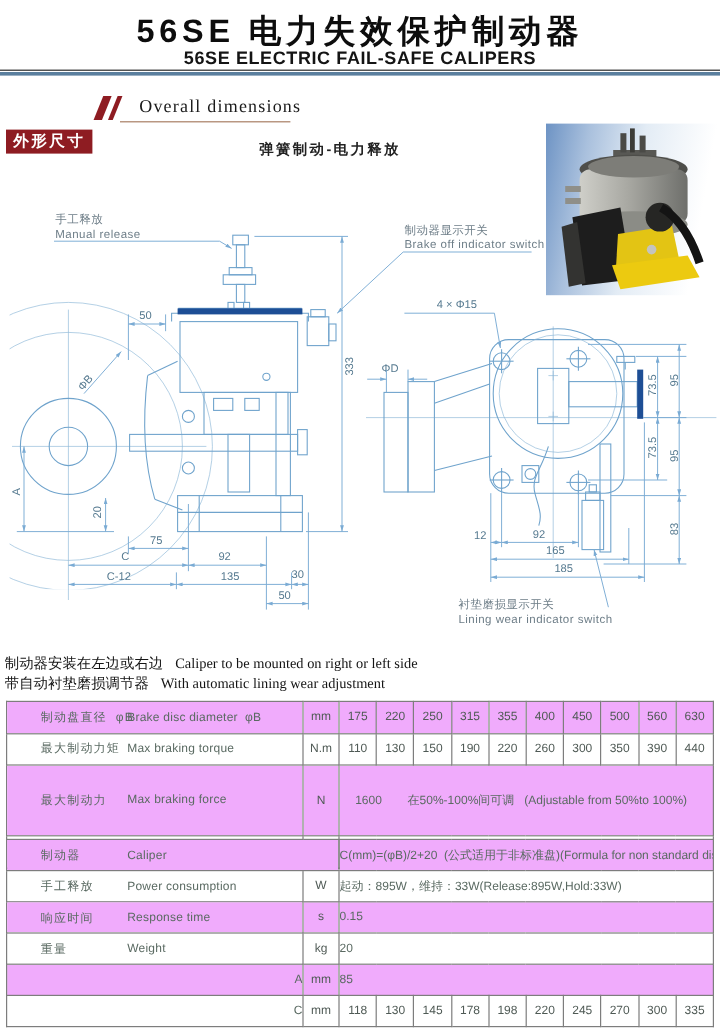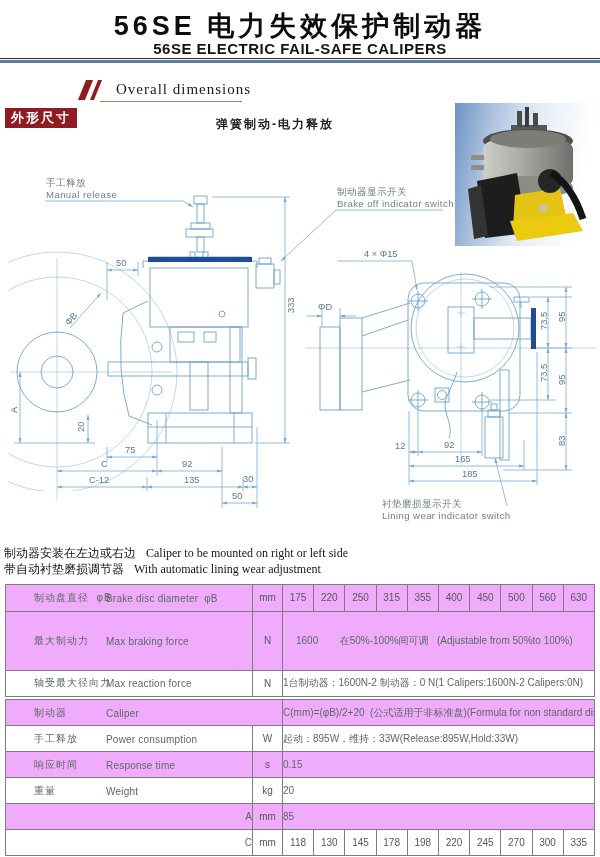--- a/index.html
+++ b/index.html
@@ -337,20 +337,34 @@
       <td class="val green">250</td>
       <td class="val green">315</td>
       <td class="val green">355</td>
       <td class="val green">400</td>
       <td class="val green">450</td>
       <td class="val green">500</td>
       <td class="val green">560</td>
       <td class="val green">630</td>
     </tr>
     <tr>
+      <td class="lab"><span class="zh">最大制动力矩</span><span class="en">Max braking torque</span></td>
+      <td class="unit">N.m</td>
+      <td class="val">110</td>
+      <td class="val">130</td>
+      <td class="val">150</td>
+      <td class="val">190</td>
+      <td class="val">220</td>
+      <td class="val">260</td>
+      <td class="val">300</td>
+      <td class="val">350</td>
+      <td class="val">390</td>
+      <td class="val">440</td>
+    </tr>
+    <tr>
       <td class="lab green"><span class="zh">最大制动力</span><span class="en">Max braking force</span></td>
       <td class="unit green">N</td>
       <td class="green mix" colspan="10">
         <div class="inner"><span class="left">1600</span><span class="rest">在50%-100%间可调   (Adjustable from 50%to 100%)</span></div>
       </td>
     </tr>
     <tr>
       <td class="lab"><span class="zh">轴受最大径向力</span><span class="en">Max reaction force</span></td>
       <td class="unit">N</td>
       <td class="merge" colspan="10">1台制动器：1600N-2 制动器：0 N(1 Calipers:1600N-2 Calipers:0N)</td>

